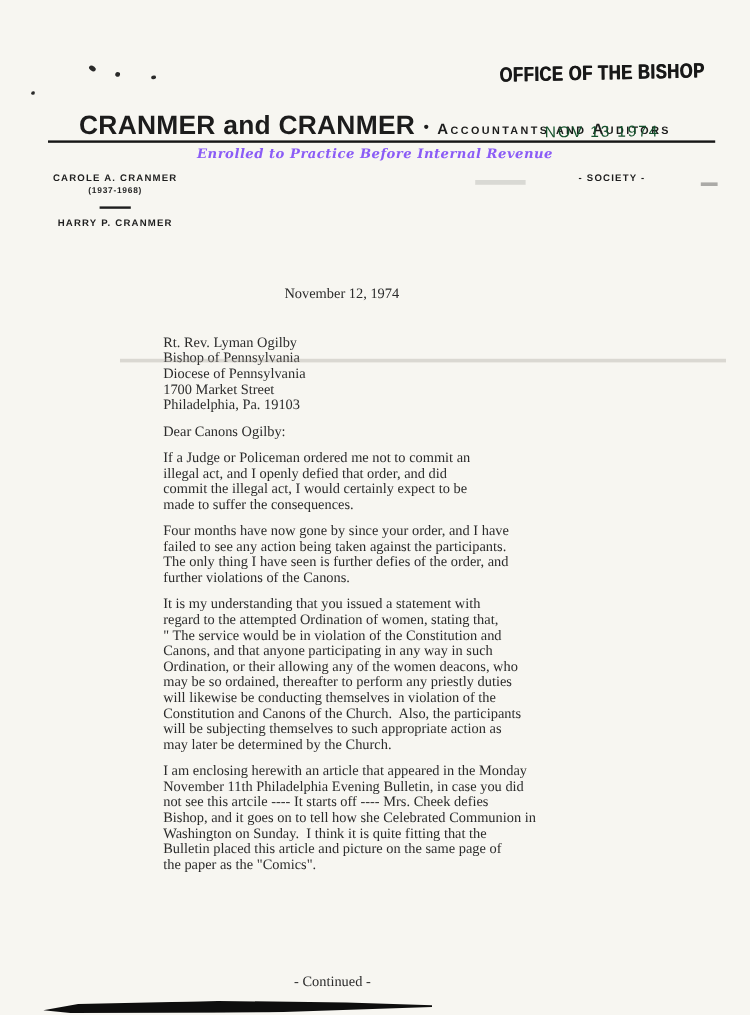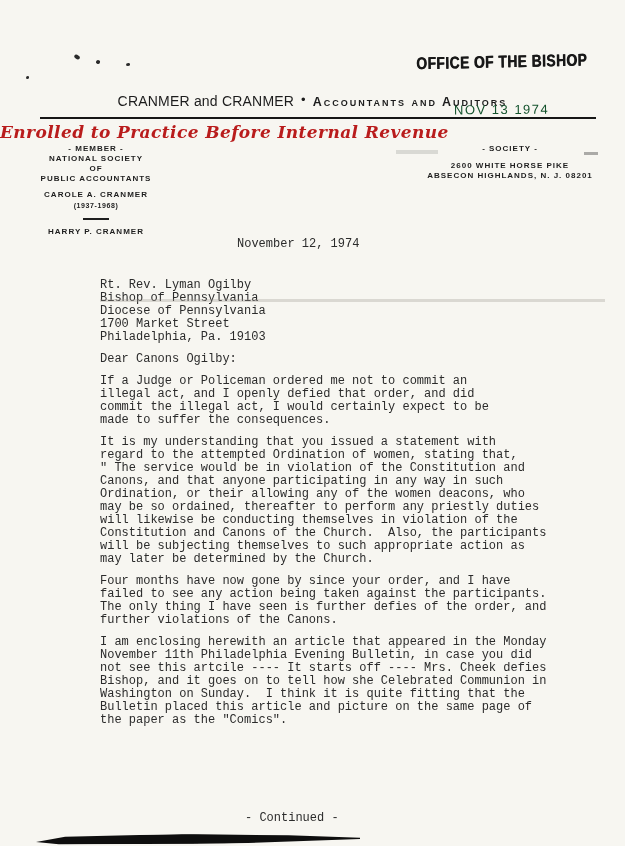--- a/index.html
+++ b/index.html
@@ -30,45 +30,45 @@
     transform:scale(0.95,1.18) rotate(-1deg);transform-origin:left top;
     text-shadow:0.6px 0 0 #181818;white-space:nowrap;
   }
   .stamp-date{
     position:absolute;left:454px;top:102px;
     font-size:13px;letter-spacing:1.5px;color:#14532d;white-space:nowrap;
     transform:rotate(-0.5deg);z-index:3;
   }
   
   .lh-title{position:absolute;left:0;top:92px;width:625px;text-align:center;white-space:nowrap;}
-  .firm{font-weight:normal;font-size:14px;letter-spacing:0.2px;}
+  .firm{font-weight:bold;font-size:22px;letter-spacing:0.2px;}
   .bullet{font-size:13px;padding:0 7px;position:relative;top:-2px;}
   .profession{font-weight:bold;font-size:12.5px;font-variant:small-caps;letter-spacing:2px;}
   .lh-rule{position:absolute;left:40px;top:117px;width:556px;height:2px;background:#161616;}
   .lh-tagline{
-    position:absolute;left:0;top:122px;width:625px;text-align:left;
+    position:absolute;left:0;top:122px;width:625px;text-align:center;
     font-family:"DejaVu Serif",serif;font-style:italic;font-weight:bold;
-    font-size:17px;letter-spacing:0.4px;color:#b91c1c;
+    font-size:11px;letter-spacing:0.4px;color:#8b5cf6;
   }
   .side-block{
     position:absolute;top:144px;text-align:center;
     font-weight:bold;font-size:8px;letter-spacing:1px;line-height:10px;color:#1e1e1e;
   }
   .member-block{left:0;width:192px;}
   .office-block{left:398px;width:224px;}
   .pre{white-space:pre;}
   .mb-lines{margin-bottom:6px;}
   .mb-years{font-size:7px;letter-spacing:0.6px;margin-top:1px;}
   .mb-divider{width:26px;height:2px;background:#1e1e1e;margin:7px auto;}
   .ob-group{margin-bottom:7px;}
   
-  .mono{font-family:Liberation Mono, monospace;color:#2b2b2b;}
+  .mono{font-family:Liberation Serif, serif;color:#2b2b2b;}
   .letter-date{position:absolute;left:237px;top:237px;font-size:12px;white-space:nowrap;}
   .body-block{position:absolute;left:100px;top:279px;width:475px;font-size:12px;line-height:13px;}
-  .body-block>div{white-space:pre;margin-bottom:9px;}
+  .body-block>div{white-space:pre;margin-bottom:9px;margin-left:36px;}
   .footer-line{position:absolute;left:245px;top:811px;font-size:12px;white-space:nowrap;}
 </style>
 </head>
 <body>
 
 <div class="page">
 
   <div class="ink-mark m1"></div>
   <div class="ink-mark m2"></div>
   <div class="ink-mark m3"></div>
@@ -77,65 +77,59 @@
   <div class="stamp-office">OFFICE OF THE BISHOP</div>
   <div class="stamp-date">NOV 13 1974</div>
 
   <div class="lh-title">
     <span class="firm">CRANMER and CRANMER</span><span class="bullet">•</span><span class="profession">Accountants and Auditors</span>
   </div>
   <div class="lh-rule"></div>
   <div class="lh-tagline">Enrolled to Practice Before Internal Revenue</div>
 
   <div class="side-block member-block">
-    <div class="pre mb-lines">- MEMBER -
-NATIONAL SOCIETY
-OF
-PUBLIC ACCOUNTANTS</div>
     <div>CAROLE A. CRANMER</div>
     <div class="mb-years">(1937-1968)</div>
     <div class="mb-divider"></div>
     <div>HARRY P. CRANMER</div>
   </div>
 
   <div class="side-block office-block">
     <div class="ob-group">
       <div>- SOCIETY -</div>
     </div>
-    <div class="ob-group pre">2600 WHITE HORSE PIKE
-ABSECON HIGHLANDS, N. J. 08201</div>
   </div>
 
   <div class="mono letter-date">November 12, 1974</div>
 
   <div class="mono body-block">
     <div>Rt. Rev. Lyman Ogilby
 Bishop of Pennsylvania
 Diocese of Pennsylvania
 1700 Market Street
 Philadelphia, Pa. 19103</div>
     <div>Dear Canons Ogilby:</div>
     <div>If a Judge or Policeman ordered me not to commit an
 illegal act, and I openly defied that order, and did
 commit the illegal act, I would certainly expect to be
 made to suffer the consequences.</div>
+    <div>Four months have now gone by since your order, and I have
+failed to see any action being taken against the participants.
+The only thing I have seen is further defies of the order, and
+further violations of the Canons.</div>
     <div>It is my understanding that you issued a statement with
 regard to the attempted Ordination of women, stating that,
 " The service would be in violation of the Constitution and
 Canons, and that anyone participating in any way in such
 Ordination, or their allowing any of the women deacons, who
 may be so ordained, thereafter to perform any priestly duties
 will likewise be conducting themselves in violation of the
 Constitution and Canons of the Church.  Also, the participants
 will be subjecting themselves to such appropriate action as
 may later be determined by the Church.</div>
-    <div>Four months have now gone by since your order, and I have
-failed to see any action being taken against the participants.
-The only thing I have seen is further defies of the order, and
-further violations of the Canons.</div>
     <div>I am enclosing herewith an article that appeared in the Monday
 November 11th Philadelphia Evening Bulletin, in case you did
 not see this artcile ---- It starts off ---- Mrs. Cheek defies
 Bishop, and it goes on to tell how she Celebrated Communion in
 Washington on Sunday.  I think it is quite fitting that the
 Bulletin placed this article and picture on the same page of
 the paper as the "Comics".</div>
   </div>
 
   <div class="mono footer-line">- Continued -</div>

